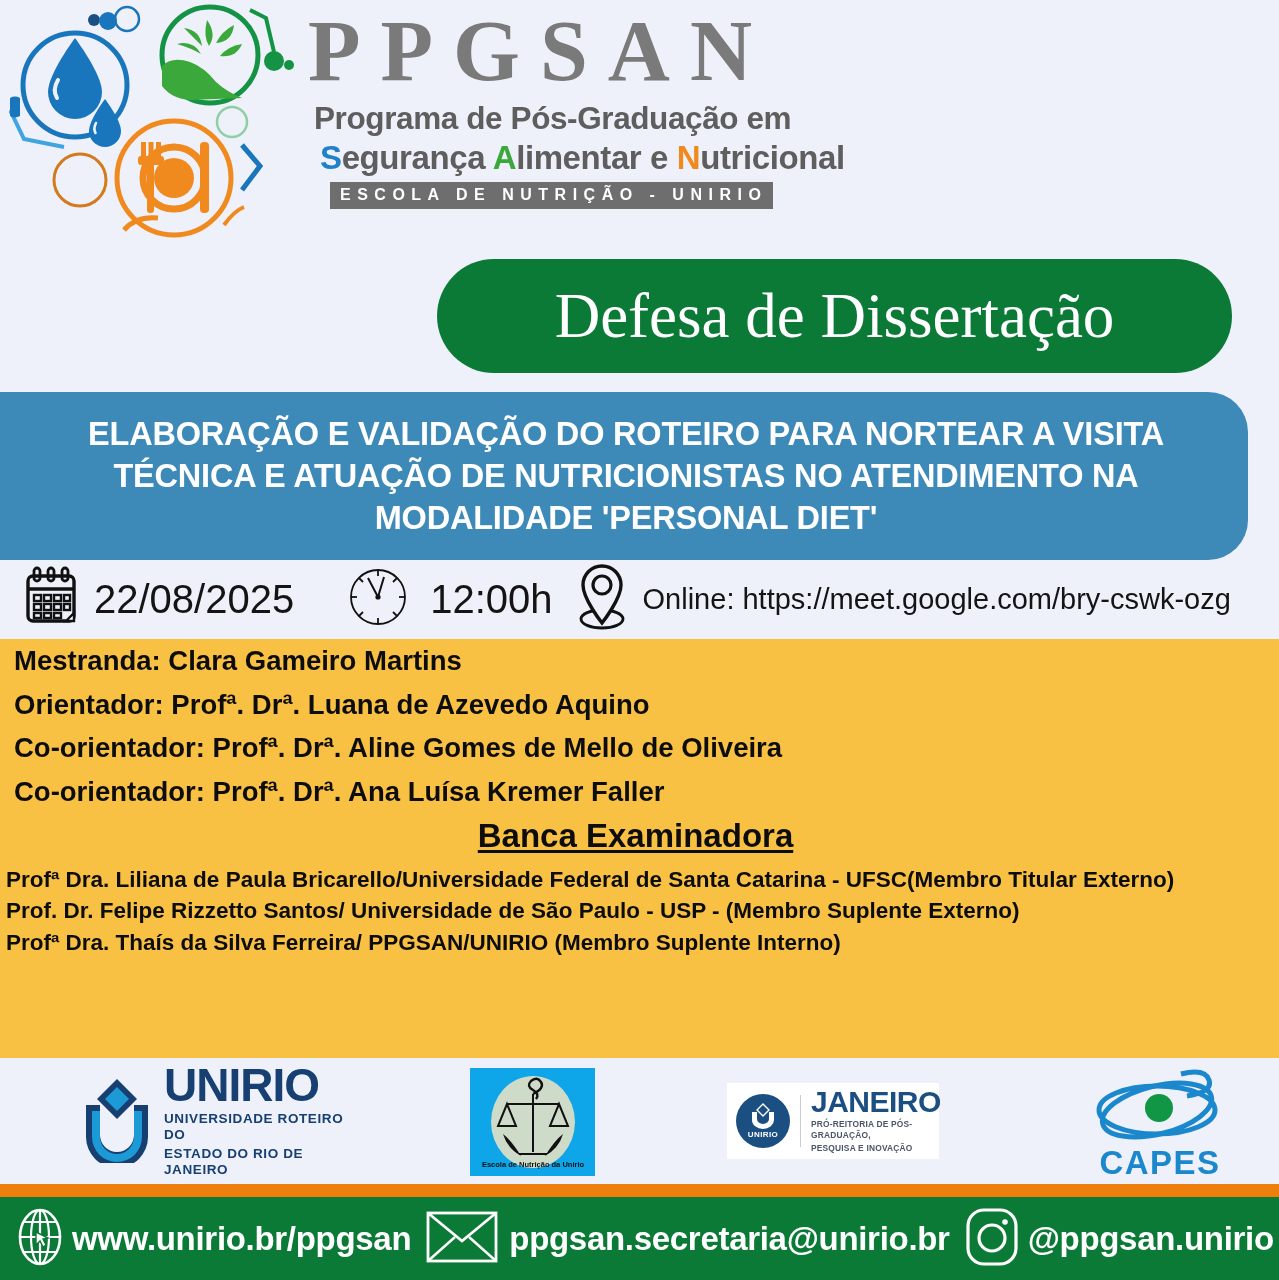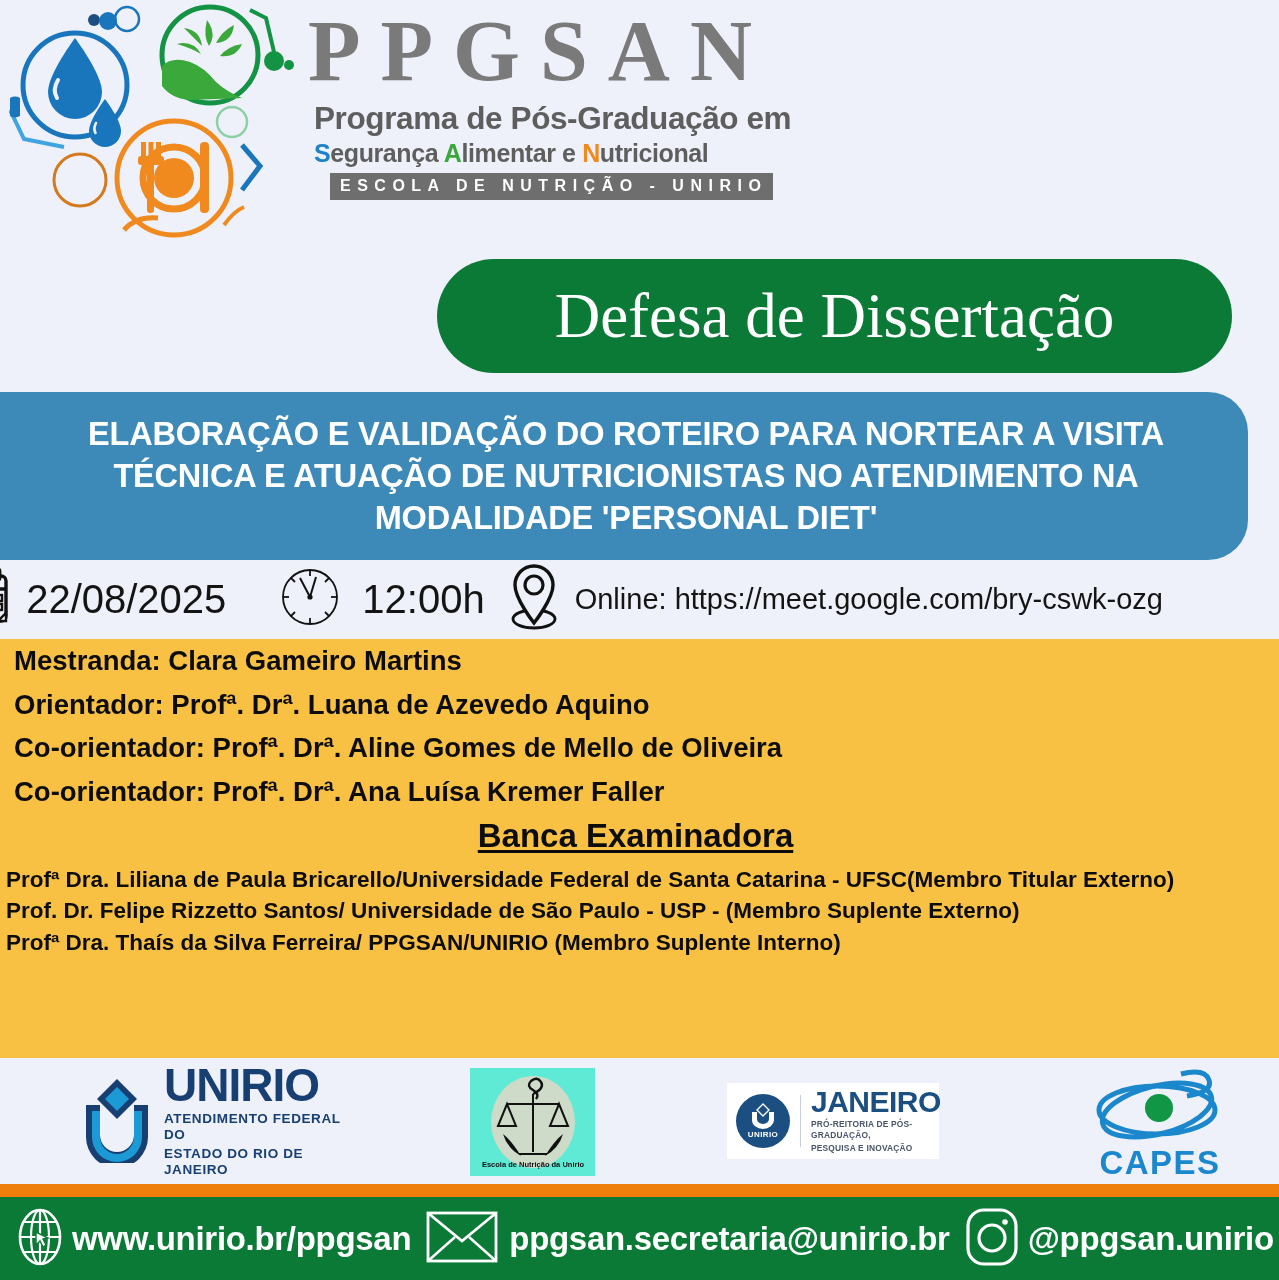--- a/index.html
+++ b/index.html
@@ -21,22 +21,22 @@
     font-size:86px;font-weight:bold;color:#7a7a7a;
     letter-spacing:20px;line-height:1.0;
     margin-left:8px;
   }
   .brand-line1{
     font-size:31.5px;font-weight:bold;color:#5e5e5e;
     letter-spacing:-0.4px;margin-top:6px;margin-left:14px;
     white-space:nowrap;
   }
   .brand-line2{
-    font-size:25px;font-weight:bold;color:#5e5e5e;
-    letter-spacing:-0.4px;margin-top:2px;margin-left:14px;
+    font-size:33px;font-weight:bold;color:#5e5e5e;
+    letter-spacing:-0.4px;margin-top:2px;margin-left:20px;
     white-space:nowrap;
   }
   .brand-line2 .s{color:#1f82c8;}
   .brand-line2 .a{color:#3aa83a;}
   .brand-line2 .n{color:#f08a1e;}
   .brand-strip{
     margin-top:5px;margin-left:30px;
     background:#6e6e6e;color:#ffffff;
     font-size:16px;font-weight:bold;letter-spacing:6.5px;
     padding:4px 6px 5px 10px;display:inline-block;
@@ -63,21 +63,21 @@
   }
   .blue-banner-text{
     color:#ffffff;font-size:32.5px;font-weight:bold;
     text-align:center;line-height:1.30;
     width:1160px;margin-left:56px;letter-spacing:-0.2px;
   }
 
   
   .info-row{
     position:absolute;left:0;top:560px;width:1163px;height:78px;
-    display:flex;align-items:center;justify-content:flex-end;
+    display:flex;align-items:center;
   }
   .info-item{display:flex;align-items:center;}
   .info-text{
     font-size:40px;color:#141414;
     font-family:"Liberation Sans", sans-serif;
     white-space:nowrap;
   }
   .info-text.small{font-size:29px;}
   .ico{flex:none;display:block;}
 
@@ -108,21 +108,21 @@
     background:#eef1fa;
   }
   .unirio-logo{position:absolute;left:78px;top:14px;width:270px;height:98px;display:flex;align-items:center;}
   .unirio-word{margin-left:8px;}
   .unirio-word .big{
     font-size:46px;font-weight:bold;color:#173f72;letter-spacing:-1px;line-height:0.95;
   }
   .unirio-word .sub{
     font-size:13.5px;font-weight:bold;color:#173f72;letter-spacing:0.6px;line-height:1.18;margin-top:3px;
   }
-  .escola-logo{position:absolute;left:470px;top:10px;width:125px;height:108px;background:#5eead4;
+  .escola-logo{position:absolute;left:470px;top:10px;width:125px;height:108px;background:#0ea5e9;
     display:flex;align-items:center;justify-content:center;}
   .propgpi-logo{position:absolute;left:727px;top:25px;width:212px;height:76px;background:#ffffff;
     display:flex;align-items:center;}
   .propgpi-badge{width:54px;height:54px;border-radius:50%;background:#1b4f82;margin-left:9px;
     display:flex;flex-direction:column;align-items:center;justify-content:center;flex:none;}
   .propgpi-badge .lbl{color:#fff;font-size:8px;font-weight:bold;letter-spacing:0.4px;margin-top:1px;}
   .propgpi-div{width:1px;height:52px;background:#c8ced8;margin:0 10px;flex:none;}
   .propgpi-word .big{font-size:30px;font-weight:bold;color:#1b4f82;letter-spacing:-0.5px;line-height:0.95;}
   .propgpi-word .sub{font-size:8.4px;font-weight:bold;color:#4a5568;line-height:1.3;margin-top:2px;letter-spacing:0.2px;}
   .capes-logo{position:absolute;left:1085px;top:8px;width:150px;height:112px;}
@@ -294,21 +294,21 @@
       <span class="ico">
         <svg width="78" height="88" viewBox="0 0 78 88">
           <path d="M39 4 L59 24 L39 44 L19 24 Z" fill="#173f72"></path>
           <path d="M39 12 L51 24 L39 36 L27 24 Z" fill="#1b9ad6"></path>
           <path d="M8 30 L8 62 a31 31 0 0 0 62 0 L70 30 L56 30 L56 60 a17 17 0 0 1 -34 0 L22 30 Z" fill="#173f72"></path>
           <path d="M14 36 L14 62 a25 25 0 0 0 50 0 L64 36 L56 36 L56 62 a17 17 0 0 1 -34 0 L22 36 Z" fill="#1b9ad6"></path>
         </svg>
       </span>
       <span class="unirio-word">
         <span class="big" style="display:block">UNIRIO</span>
-        <span class="sub" style="display:block">ATENDIMENTO FEDERAL DO</span>
+        <span class="sub" style="display:block">UNIVERSIDADE ROTEIRO DO</span>
         <span class="sub" style="display:block">ESTADO DO RIO DE JANEIRO</span>
       </span>
     </div>
 
     <div class="escola-logo">
       <svg width="104" height="100" viewBox="0 0 104 100">
         <ellipse cx="52" cy="50" rx="42" ry="46" fill="#cfdbc9"></ellipse>
         <g fill="none" stroke="#111" stroke-width="2">
           <line x1="52" y1="22" x2="52" y2="80"></line>
           <line x1="26" y1="32" x2="78" y2="32"></line>

